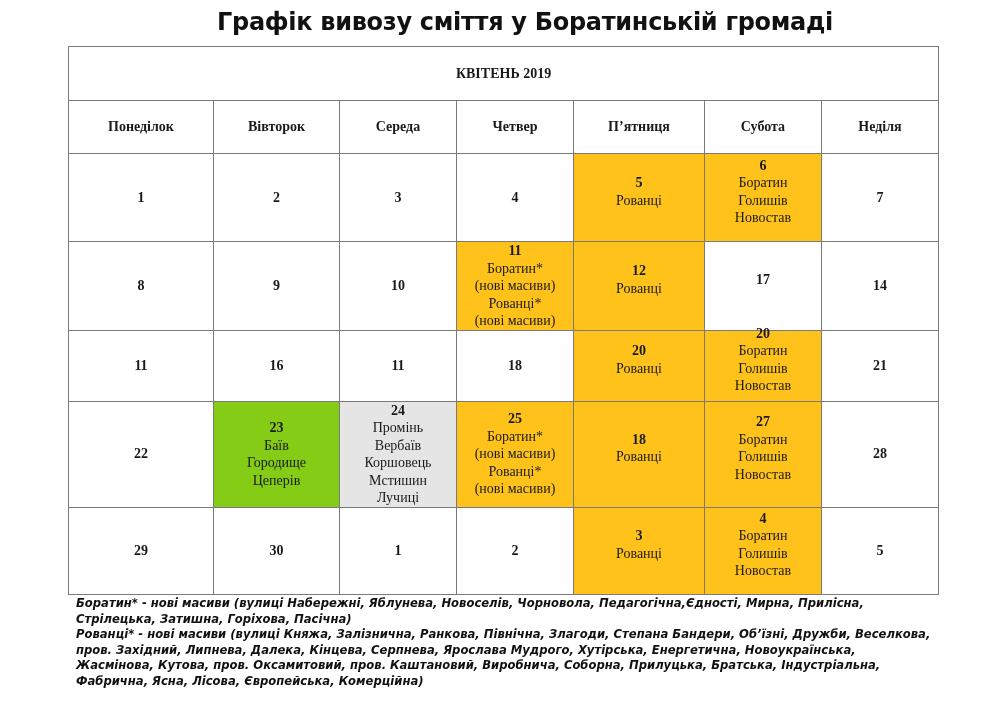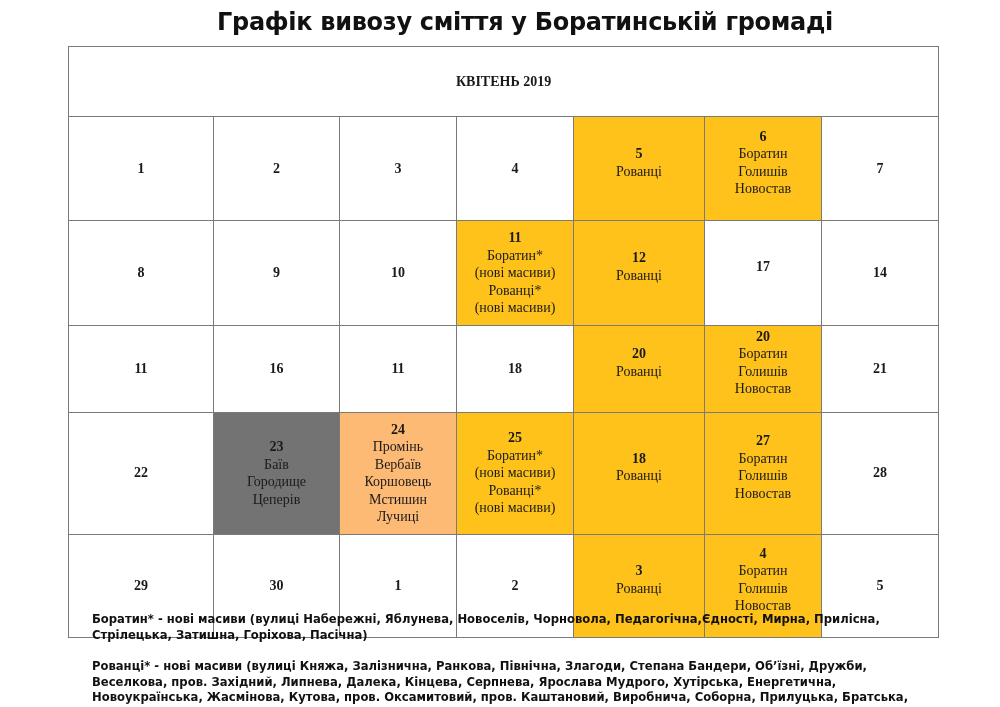--- a/index.html
+++ b/index.html
@@ -8,61 +8,70 @@
     position:absolute; left:0; top:8px; width:1050px; text-align:center;
     font-family:"DejaVu Sans", sans-serif; font-weight:bold; font-size:24px;
     color:#111; letter-spacing:-0.3px;
   }
   table.cal {
     position:absolute; left:68px; top:46px; width:870px;
     border-collapse:collapse; table-layout:fixed;
     font-family:"Liberation Serif", serif; color:#1a1a1a;
   }
   table.cal td, table.cal th {
-    border:1.5px solid #7a7a7a; padding:8px; text-align:center; vertical-align:middle;
+    border:1.5px solid #7a7a7a; padding:0; text-align:center; vertical-align:middle;
     font-size:14px; line-height:17.5px;
   }
   .month-row th { height:53px; font-weight:bold; font-size:13px; }
   .dow-row th { height:52px; font-weight:bold; font-size:14px; }
   .r1 td { height:87px; }
   .r2 td { height:87px; }
   .r3 td { height:69px; }
   .r4 td { height:105px; }
   .r5 td { height:86px; }
   .cell-date { font-weight:bold; display:block; }
   .cell-line { display:block; }
   .yellow { background:#FFC21B; }
-  .blue { background:#737373; }
-  .green { background:#fdba74;font-family:Liberation Serif, serif; }
+  .blue { background:#84cc16; }
+  .green { background:#e5e5e5;font-family:Liberation Serif, serif; }
   .shift-up { position:relative; top:-6px; }
   .notes {
     position:absolute; left:76px; top:596px; width:860px;
     font-family:"DejaVu Sans", sans-serif; font-weight:bold; font-size:11.6px;
     line-height:15.6px; color:#111;
   }
-  .notes p { margin:16px; }
+  .notes p { margin:0;font-style:italic; }
 </style>
 </head>
 <body>
 
 <div class="title">Графік вивозу сміття у Боратинській громаді</div>
 
 <table class="cal">
   <colgroup>
     <col style="width:145px">
       <col style="width:126px">
       <col style="width:117px">
       <col style="width:117px">
       <col style="width:131px">
       <col style="width:117px">
       <col style="width:117px">
   </colgroup>
   <thead>
     <tr class="month-row">
       <th colspan="7">КВІТЕНЬ 2019</th>
+    </tr>
+    <tr class="dow-row">
+      <th>Понеділок</th>
+      <th>Вівторок</th>
+      <th>Середа</th>
+      <th>Четвер</th>
+      <th>П’ятниця</th>
+      <th>Субота</th>
+      <th>Неділя</th>
     </tr>
   </thead>
   <tbody id="cal-body">
       <tr class="r1">
         <td>
           <div>
             <span class="cell-date">1</span>
           </div>
         </td>
         <td>

